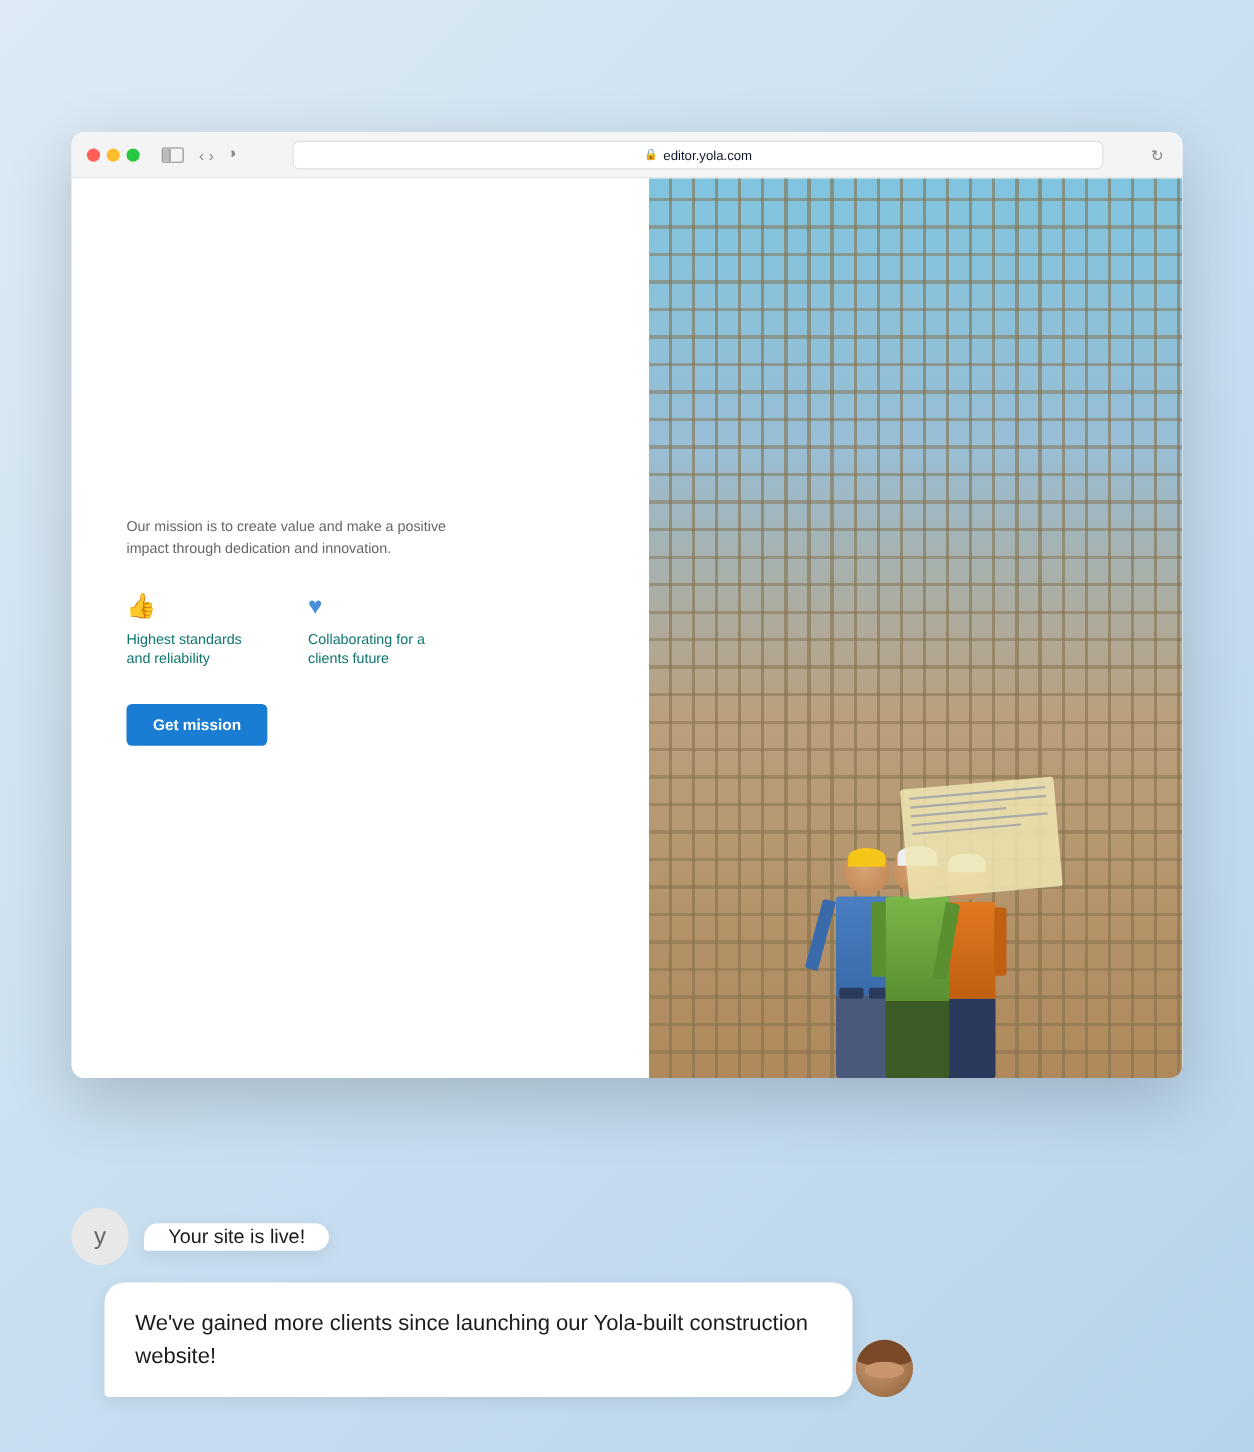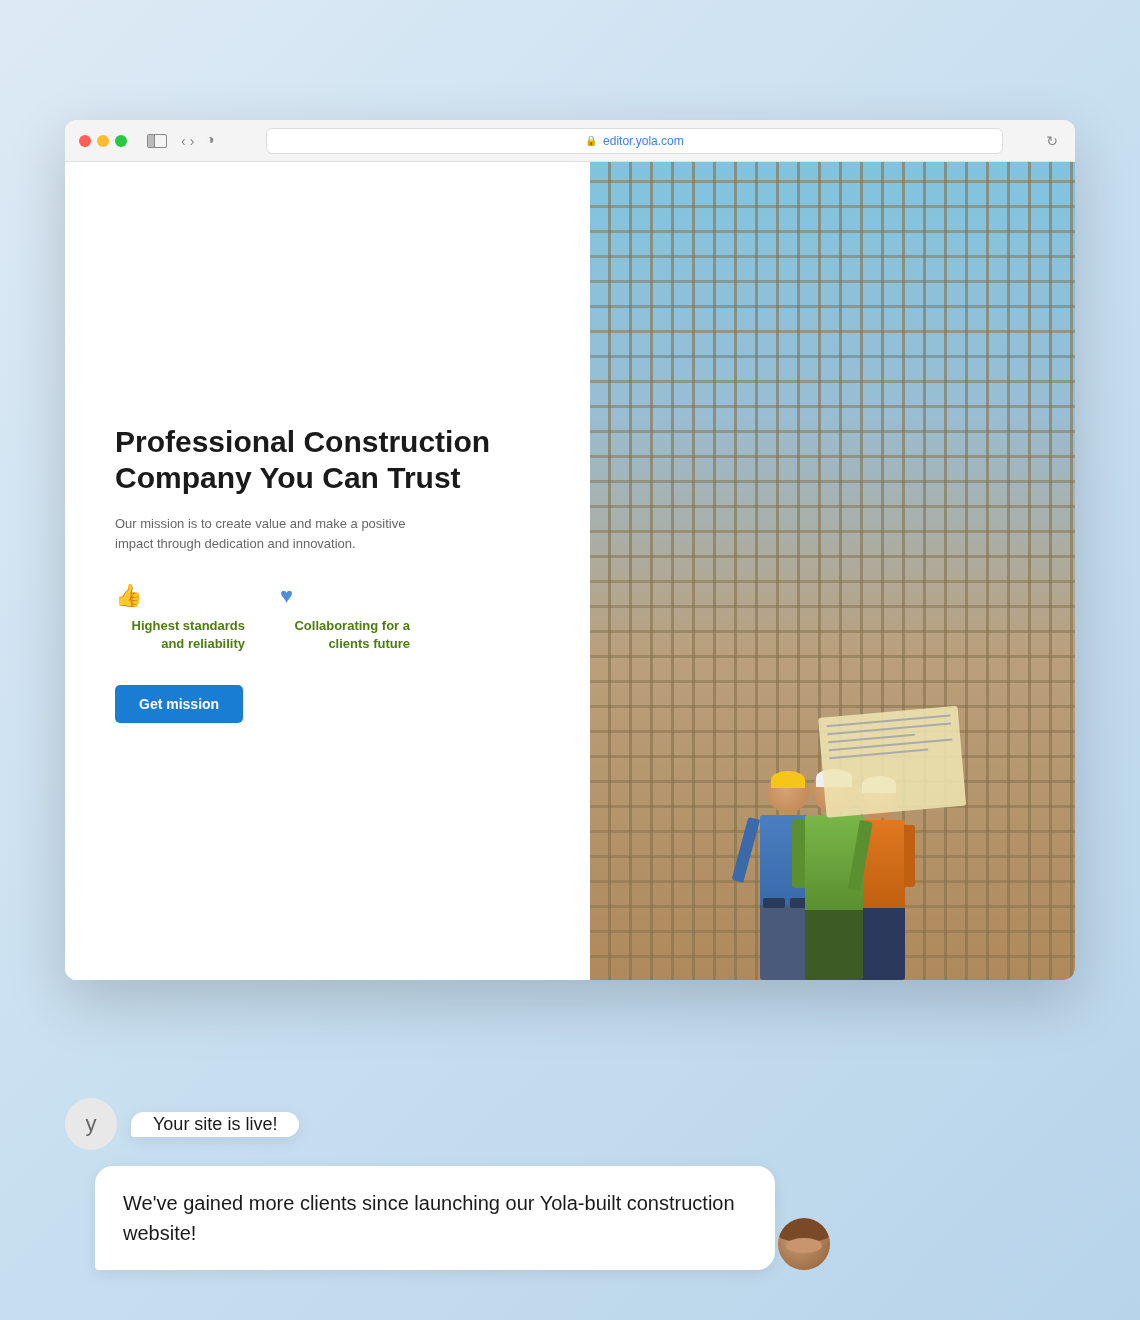--- a/index.html
+++ b/index.html
@@ -97,21 +97,21 @@
       margin: 0 30px;
     }
 
     .address-bar-lock {
       color: #888;
       font-size: 10px;
     }
 
     .address-bar-text {
       font-size: 12px;
-      color: #3b82f6;
+      color: #0f172a;
     }
 
     .browser-refresh {
       width: 18px;
       height: 18px;
       color: #888;
       font-size: 14px;
       display: flex;
       align-items: center;
       justify-content: center;
@@ -216,25 +216,24 @@
       gap: 8px;
     }
 
     .feature-icon {
       font-size: 22px;
       color: #4a90d9;
     }
 
     .feature-label {
       font-size: 13px;
-      font-weight: 700;
-      color: #4d7c0f;
+      font-weight: 400;
+      color: #0f766e;
       line-height: 1.4;
       max-width: 130px;
-      text-align: right;
     }
 
     .get-started-btn {
       display: inline-block;
       background: #1a7dd4;
       color: #fff;
       font-size: 14px;
       font-weight: 600;
       padding: 11px 24px;
       border-radius: 5px;
@@ -341,21 +340,20 @@
       <span class="address-bar-lock">🔒</span>
       <span class="address-bar-text">editor.yola.com</span>
     </div>
 
     <div class="browser-refresh">↻</div>
   </div>
 
   <div class="website-content">
 
     <div class="website-left">
-      <h1 class="hero-title">Professional Construction Company You Can Trust</h1>
       <p class="hero-subtitle">Our mission is to create value and make a positive impact through dedication and innovation.</p>
 
       <div class="features-row">
         <div class="feature-item">
           <span class="feature-icon">👍</span>
           <span class="feature-label">Highest standards and reliability</span>
         </div>
         <div class="feature-item">
           <span class="feature-icon">♥</span>
           <span class="feature-label">Collaborating for a clients future</span>

